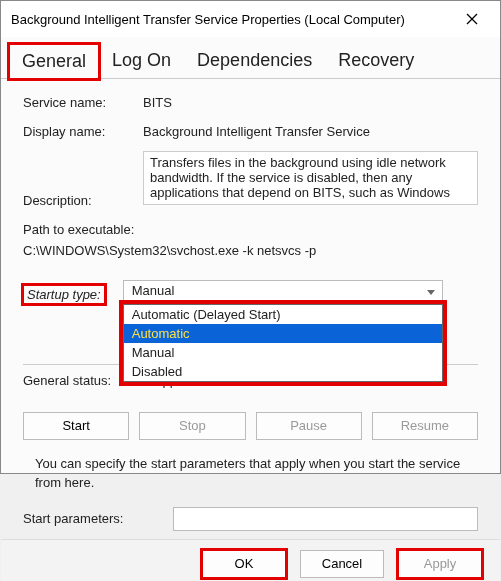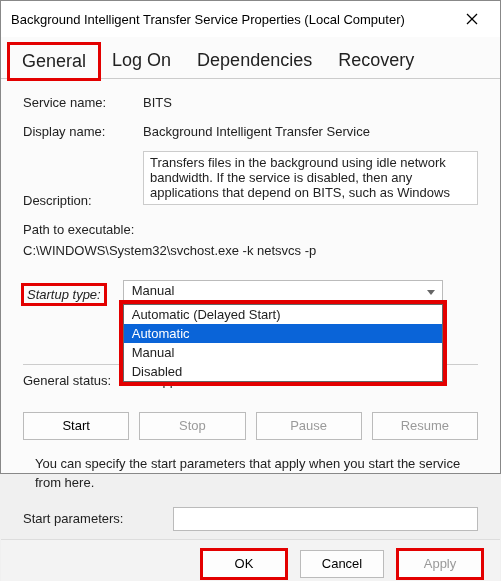--- a/index.html
+++ b/index.html
@@ -15,21 +15,21 @@
   .row { display: flex; margin-bottom: 12px; align-items: flex-end; }
   .row .label { width: 120px; flex-shrink: 0; padding-top: 2px; }
   .row .value { flex: 1; }
   textarea.desc { width: 100%; height: 54px; font-family: inherit; font-size: 13px; border: 1px solid #ccc; padding: 3px 6px; resize: none; overflow-y: scroll; background: #fff; color: #222; }
   .path-block { margin: 6px 0 18px 0; line-height: 1.6; }
   .select-wrap { position: relative; flex: 1; }
   .select-display { width: 320px; height: 24px; border: 1px solid #bbb; background: #fff; padding: 2px 20px 2px 8px; font-size: 13px; position: relative; cursor: pointer; }
   .select-display::after { content: ""; position: absolute; right: 7px; top: 9px; border-left: 4px solid transparent; border-right: 4px solid transparent; border-top: 5px solid #666; }
   .dropdown { position: absolute; top: 24px; left: 0; width: 320px; border: 1px solid #666; background: #fff; z-index: 10; }
   .dropdown .opt { padding: 2px 8px; font-size: 13px; cursor: pointer; }
-  .dropdown .opt.hl { background: #0a64d8; color: #ffffff; }
+  .dropdown .opt.hl { background: #0a64d8; color: #fde047; }
   hr.sep { border: none; border-top: 1px solid #ccc; margin: 18px 0 8px 0; }
   .status-row { display: flex; margin: 8px 0 10px 0; }
   .status-row .label { width: 120px; }
   .btnrow { display: flex; gap: 10px; margin-bottom: 14px; margin-top: 24px; }
   .btn { flex: 1; height: 28px; border: 1px solid #bbb; background: #fdfdfd; font-size: 13px; cursor: pointer; }
   .btn:disabled { color: #9a9a9a; cursor: default; }
   .hint { margin: 6px 0 14px 12px; line-height: 1.5; }
   .paramrow { display: flex; align-items: center; }
   .paramrow .label { width: 150px; }
   input.param { flex: 1; height: 24px; border: 1px solid #bbb; padding: 2px 6px; font-size: 13px; background: #fff; }

